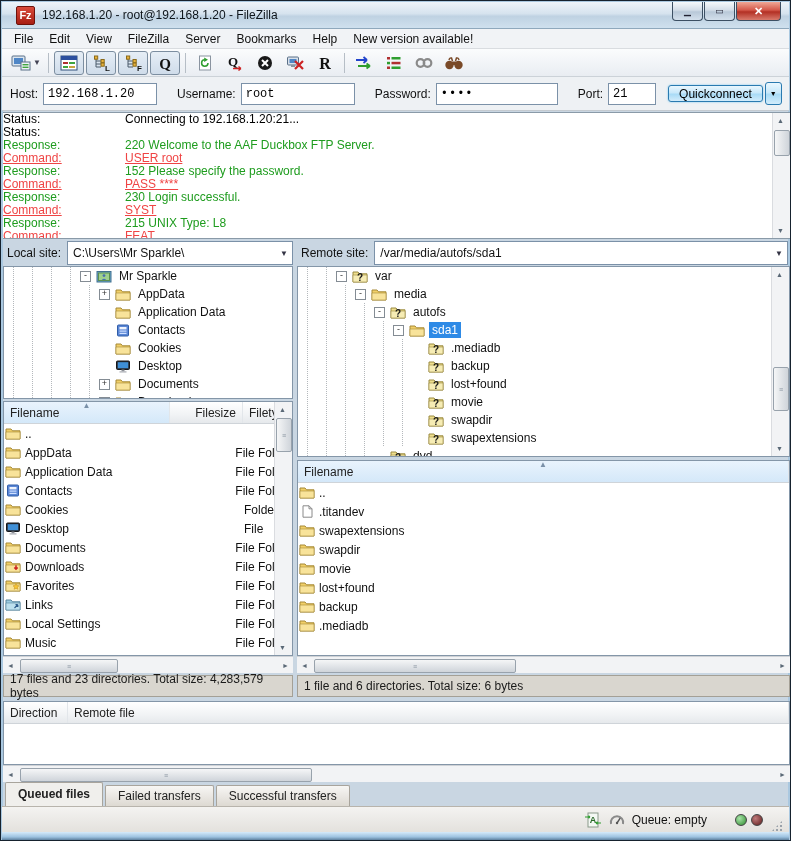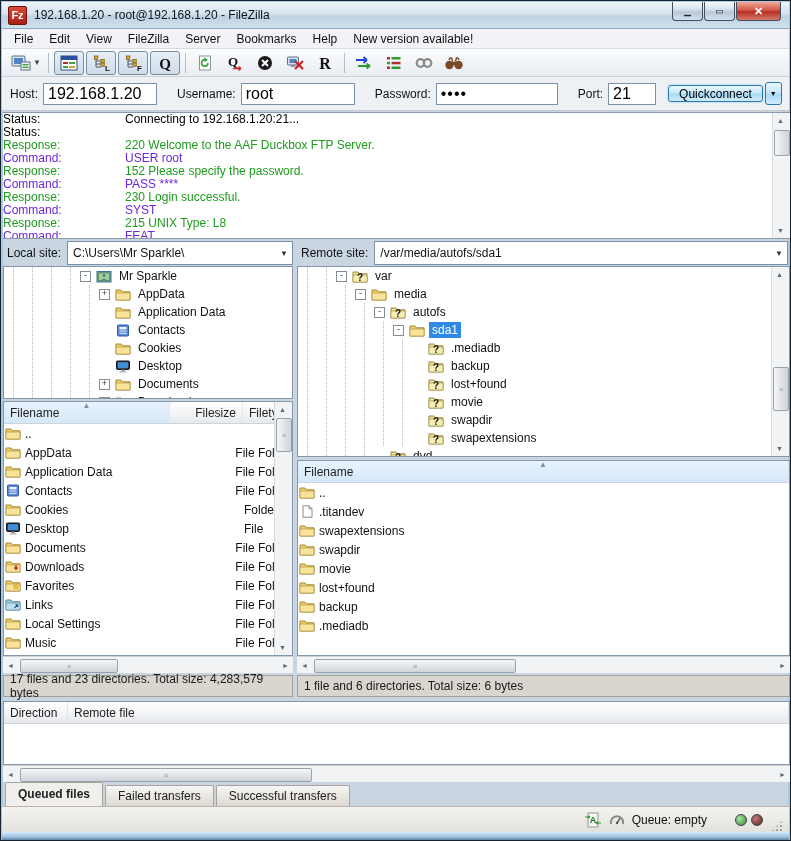--- a/index.html
+++ b/index.html
@@ -2,21 +2,21 @@
 <html><head>
 <meta charset="utf-8">
 <style>
   html,body{margin:0;padding:0;background:#e8e8e8;font-family:"Liberation Sans",sans-serif;}
   .win{position:relative;width:791px;height:841px;background:#c9d6e2;border:1px solid #16222e;
        box-shadow:inset 0 0 0 2px #aac8e0;box-sizing:border-box;overflow:hidden;font-size:12px;color:#111;}
   .abs{position:absolute;box-sizing:border-box;}
 
   
   .titlebar{left:1px;top:1px;right:1px;height:27px;display:flex;align-items:center;
-    background:linear-gradient(#eef4fa,#d6e3ee 45%,#bfd2e2 55%,#cfe0ee);border-bottom:1px solid #8fa8bc;padding-left:6px;}
+    background:linear-gradient(#eef4fa,#d6e3ee 45%,#bfd2e2 55%,#cfe0ee);border-bottom:1px solid #8fa8bc;padding-left:14px;}
   .fzlogo{width:17px;height:17px;background:linear-gradient(#d94a3a,#a81f14);border:1px solid #6e120b;border-radius:2px;
     color:#fff;font-weight:bold;font-size:11px;display:flex;align-items:center;justify-content:center;flex:none;}
   .title{margin-left:7px;color:#0d141a;white-space:nowrap;}
   .winbtns{position:absolute;right:8px;top:0;display:flex;}
   .wb{width:29px;height:18px;border:1px solid #3c4f63;border-top:none;border-radius:0 0 4px 4px;margin-left:1px;
     background:linear-gradient(#f6f9fc,#d3dde8 45%,#b8c8d8 55%,#d4e0ec);display:flex;align-items:center;justify-content:center;
     font-size:9px;color:#223;cursor:default;}
   .wb.close{width:43px;background:linear-gradient(#f0a896,#d4584a 45%,#b33024 55%,#d87a6c);color:#fff;font-weight:bold;font-size:11px;}
 
   
@@ -30,34 +30,34 @@
   .tbtn{height:22px;min-width:24px;display:flex;align-items:center;justify-content:center;margin:0 1px;border-radius:3px;padding:0 2px;}
   .tbtn.pressed{border:1px solid #7c8ea0;background:linear-gradient(#e6eef6,#cfdcea);}
   .tbsep{width:1px;height:20px;background:#b6bec6;margin:0 4px;}
   .tbtn svg{display:block;}
   .dd{font-size:8px;color:#445;margin-left:2px;}
 
   
   .quickbar{left:1px;top:76px;right:1px;height:34px;background:#eef1f4;border-bottom:1px solid #c4cad0;
     display:flex;align-items:center;padding-left:8px;}
   .quickbar label{margin-right:5px;white-space:nowrap;}
-  .qin{height:20px;border:1px solid #7b91a8;background:#fff;font-family:Liberation Sans, sans-serif;font-size:16px;
+  .qin{height:20px;border:1px solid #7b91a8;background:#fff;font-family:Liberation Mono, monospace;font-size:12px;
     padding:0 4px;margin-right:20px;}
   .qc-host{width:104px;} .qc-user{width:104px;} .qc-pass{width:112px;letter-spacing:1px;} .qc-port{width:38px;margin-right:12px;}
   .qcbtn{height:17px;padding:0 10px;border:1px solid #2a7ab0;border-radius:3px;font-size:12px;
     background:linear-gradient(#eaf7fe,#c8e8fa 45%,#a9dbf6 55%,#d2ecfb);box-shadow:0 0 2px #6ec6f0;font-family:"Liberation Sans",sans-serif;}
   .qcdrop{height:23px;width:17px;margin-left:2px;border:1px solid #2a7ab0;border-radius:3px;font-size:7px;
     background:linear-gradient(#eaf7fe,#c8e8fa 45%,#a9dbf6 55%,#d2ecfb);padding:0;}
 
   
   .logpane{left:2px;top:111px;width:787px;height:127px;background:#fff;border-top:1px solid #8a9aa8;
     border-bottom:1px solid #8a9aa8;overflow:hidden;line-height:13px;}
   .lrow{height:13px;white-space:nowrap;display:flex;}
   .llabel{width:122px;flex:none;}
-  .k-status{color:#000;} .k-command{color:#6d28d9;} .k-response{color:#1e9c1e;}
+  .k-status{color:#000;} .k-command{color:#ef4444;text-decoration:underline;} .k-response{color:#1e9c1e;}
 
   
   .sitebar{height:24px;display:flex;align-items:center;}
   .combo{height:22px;background:#fff;border:1px solid #7b91a8;display:flex;align-items:center;flex:1;position:relative;padding-left:5px;}
   .combo-arrow{position:absolute;right:4px;font-size:8px;color:#334;}
 
   
   .pane{background:#fff;border:1px solid #8496a8;overflow:hidden;position:absolute;box-sizing:border-box;}
   .trow{height:18px;display:flex;align-items:center;white-space:nowrap;}
   .guide{width:19px;align-self:stretch;flex:none;background-image:linear-gradient(#b4b8bc 50%,transparent 50%);

